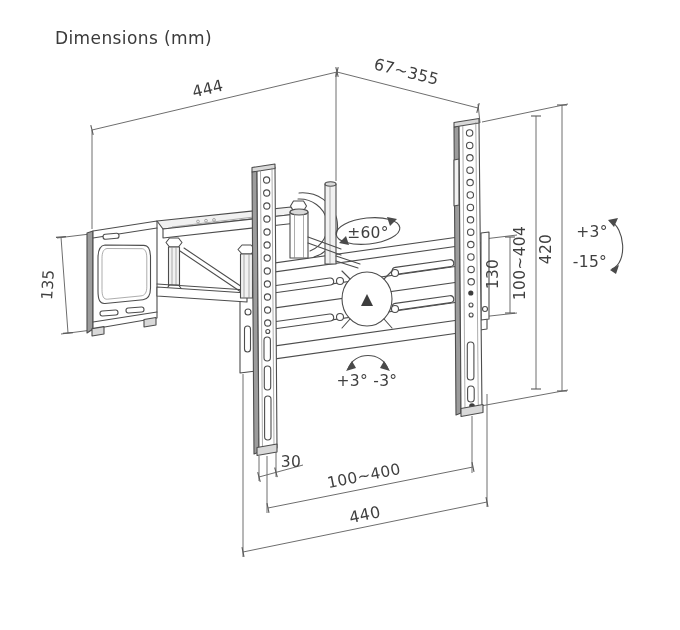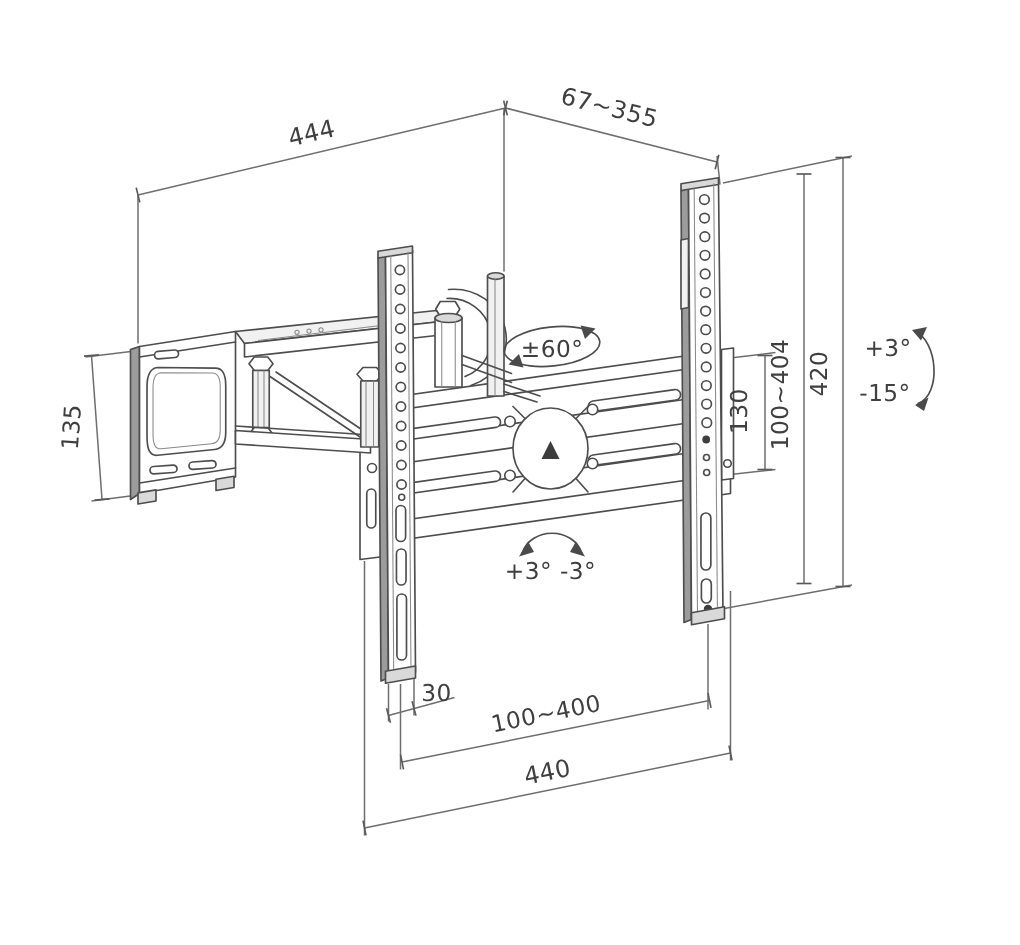--- a/index.html
+++ b/index.html
@@ -18,20 +18,21 @@
   .thin{stroke:#8a8a8a;stroke-width:.7;fill:none;}
   .dark{fill:#3d3d3d;stroke:none;}
   .lbl{fill:#3f3f3f;font-size:15.5px;letter-spacing:.3px;}
   .lbl16{fill:#3f3f3f;font-size:16px;letter-spacing:.3px;}
   .arr{fill:#4a4a4a;stroke:none;}
 </style>
 </head>
 <body>
 
 <div class="stage">
+  <div class="diagram-title">Dimensions (mm)</div>
 
   <svg width="680" height="630" viewBox="0 0 680 630">
 
     <g>
       <path class="dline" d="M92,130 L92,229"></path>
       <path class="dline" d="M336,72 L336,181"></path>
       <path class="dline" d="M478,104 L480,123"></path>
       <path class="dline" d="M90,234 L57,238"></path>
       <path class="dline" d="M92,330 L61,334"></path>
       <path class="dline" d="M484,239 L517,235"></path>

